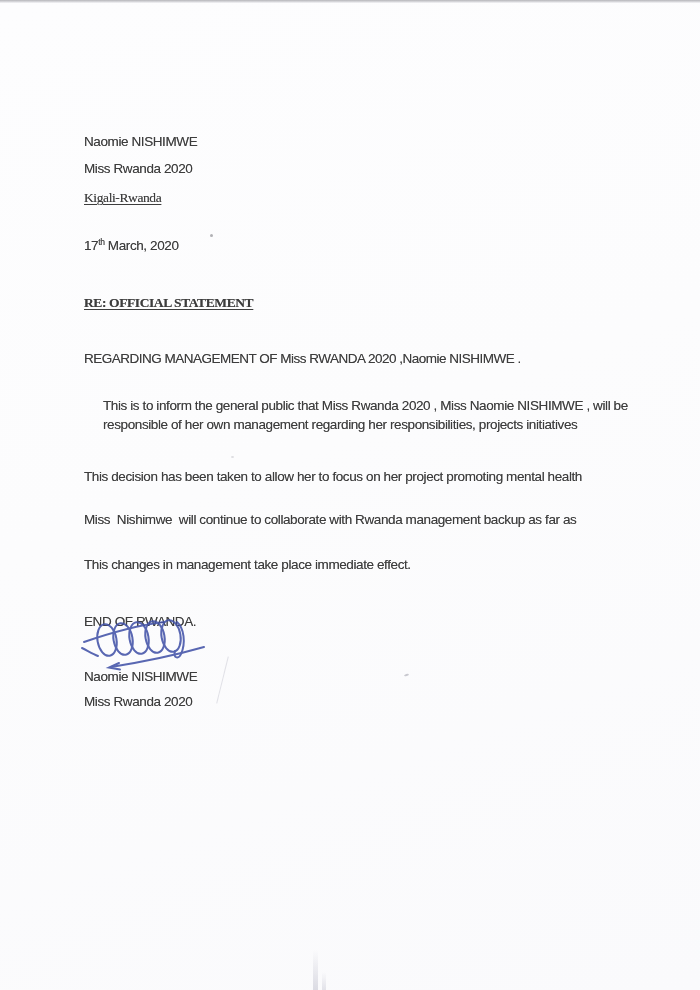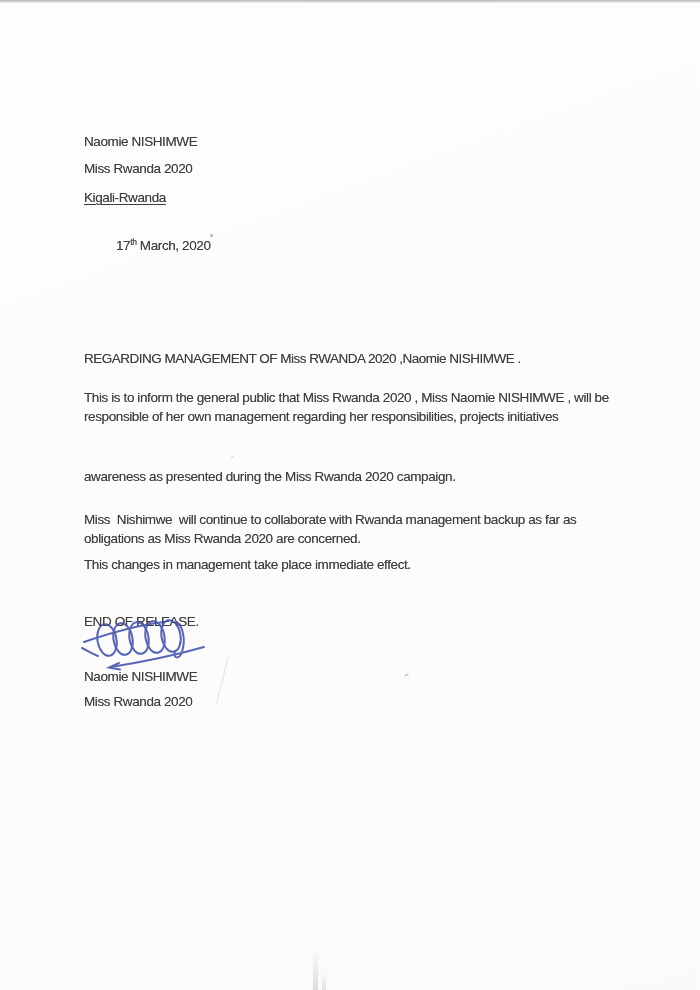--- a/index.html
+++ b/index.html
@@ -17,36 +17,36 @@
     background:linear-gradient(to bottom,#a9a9ad,#e3e3e7 80%,rgba(255,255,255,0));
     opacity:.85;
   }
   .line{
     position:absolute;left:84px;
     font-size:13.5px;line-height:19px;letter-spacing:-0.4px;
     white-space:pre;
     text-shadow:0 0 .4px rgba(60,60,60,.55);
     text-align:right;
   }
-  .underline{text-decoration:underline;text-underline-offset:2px;text-decoration-thickness:1.2px;}
+  .underline{text-decoration:underline;text-underline-offset:2px;text-decoration-thickness:1.2px;font-family:Liberation Serif, serif;}
   .bold{font-weight:700;}
   .para{
     position:absolute;left:84px;
     font-size:13.5px;line-height:19px;letter-spacing:-0.4px;
     text-shadow:0 0 .4px rgba(60,60,60,.55);
   }
   .para .bline{white-space:pre;}
   sup{font-size:8.5px;vertical-align:super;line-height:0;}
   .pos-naomie{top:132px;}
   .pos-miss{top:159px;}
   .pos-kigali{top:188px;}
-  .pos-date{top:236px;margin-left:32px;}
+  .pos-date{top:236px;}
   .pos-re{top:293px;}
   .pos-regarding{top:349px;letter-spacing:-0.5px;}
-  .pos-p1{top:388px;}
+  .pos-p1{top:396px;margin-left:19px;}
   .pos-p2{top:467px;}
   .pos-p3{top:510px;}
   .pos-p4{top:555px;text-align:center;}
   .pos-end{top:612px;}
   .pos-sign-name{top:667px;}
   .pos-sign-title{top:692px;}
   .signature{position:absolute;left:80px;top:617px;width:132px;height:54px;}
   
   .speck{position:absolute;border-radius:50%;}
   .speck-a{left:210px;top:234px;width:3px;height:3px;background:rgba(115,115,122,.55);}
@@ -70,42 +70,42 @@
 
 <div class="page">
   <div class="scan-edge-top"></div>
 
   <div class="line pos-naomie">Naomie NISHIMWE</div>
   <div class="line pos-miss">Miss Rwanda 2020</div>
   <div class="line underline pos-kigali">Kigali-Rwanda</div>
 
   <div class="line pos-date"><span>17</span><sup>th</sup><span> March, 2020</span></div>
 
+  <div class="line bold underline pos-re">RE: OFFICIAL STATEMENT</div>
 
   <div class="line pos-regarding">REGARDING MANAGEMENT OF Miss RWANDA 2020 ,Naomie NISHIMWE .</div>
 
   <div class="para pos-p1">
     <div class="bline">This is to inform the general public that Miss Rwanda 2020 , Miss Naomie NISHIMWE , will be</div>
     <div class="bline">responsible of her own management regarding her responsibilities, projects initiatives</div>
   </div>
 
   <div class="para pos-p2">
-    <div class="bline">awareness as presented during the Miss Rwanda 2020 campaign.</div>
+    <div class="bline">This decision has been taken to allow her to focus on her project promoting mental health</div>
   </div>
 
   <div class="para pos-p3">
     <div class="bline">Miss  Nishimwe  will continue to collaborate with Rwanda management backup as far as</div>
-    <div class="bline">obligations as Miss Rwanda 2020 are concerned.</div>
   </div>
 
   <div class="para pos-p4">
     <div class="bline">This changes in management take place immediate effect.</div>
   </div>
 
-  <div class="line pos-end">END OF RELEASE.</div>
+  <div class="line pos-end">END OF RWANDA.</div>
 
   <svg class="signature" viewBox="0 0 132 54" fill="none">
     <g stroke="#4353a8" stroke-width="2" stroke-linecap="round" opacity="0.88">
       <ellipse cx="27" cy="23" rx="9.5" ry="16" transform="rotate(-10 27 23)"></ellipse>
       <ellipse cx="43" cy="22" rx="9.5" ry="16" transform="rotate(-10 43 22)"></ellipse>
       <ellipse cx="59" cy="21" rx="9.5" ry="16" transform="rotate(-10 59 21)"></ellipse>
       <ellipse cx="75" cy="20" rx="9.5" ry="16" transform="rotate(-10 75 20)"></ellipse>
       <ellipse cx="91" cy="19" rx="9.5" ry="16" transform="rotate(-10 91 19)"></ellipse>
       <path d="M2,31 C8,34 13,37 18,39"></path>
       <path d="M4,25 C30,16 60,8 84,5"></path>

